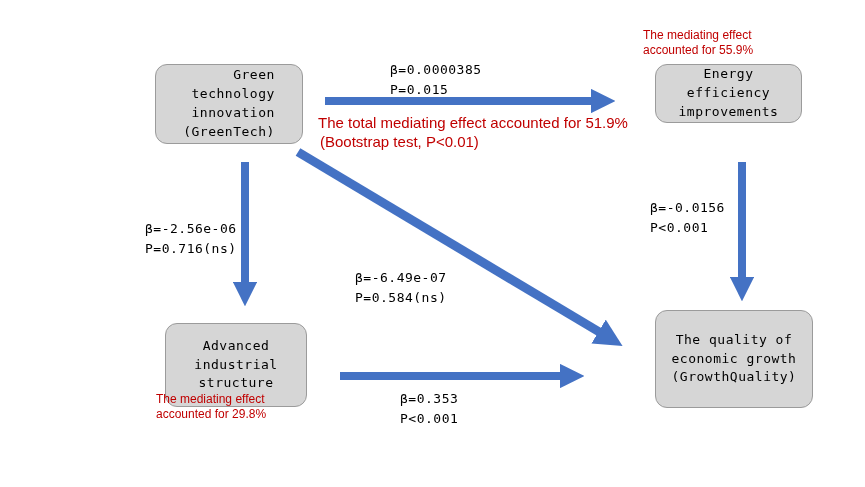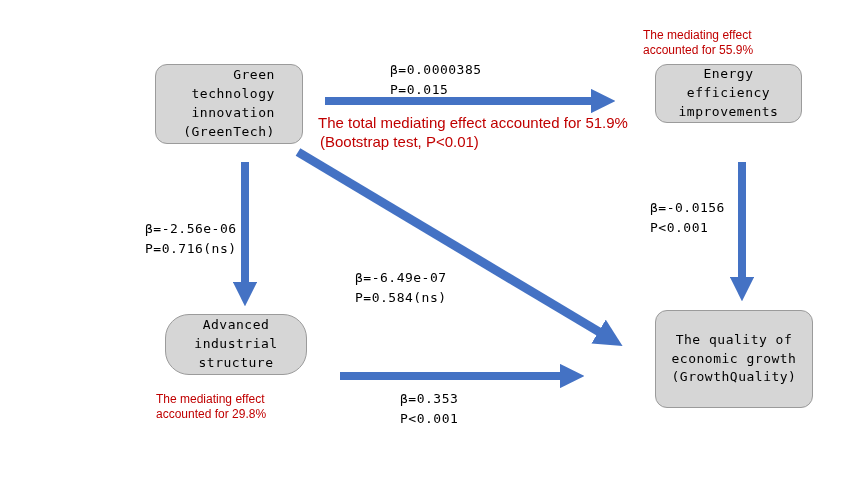--- a/index.html
+++ b/index.html
@@ -74,21 +74,21 @@
 innovation
 (GreenTech)</span>
   </div>
 
   <div class="node" style="left:655px; top:64px; width:147px; height:59px;">
     <span>Energy
 efficiency
 improvements</span>
   </div>
 
-  <div class="node" style="left:165px; top:314px; width:142px; height:61px;border-radius:24px;">
+  <div class="node" style="left:165px; top:323px; width:142px; height:84px;">
     <span>Advanced
 industrial
 structure</span>
   </div>
 
   <div class="node" style="left:655px; top:310px; width:158px; height:98px;">
     <span>The quality of
 economic growth
 (GrowthQuality)</span>
   </div>

